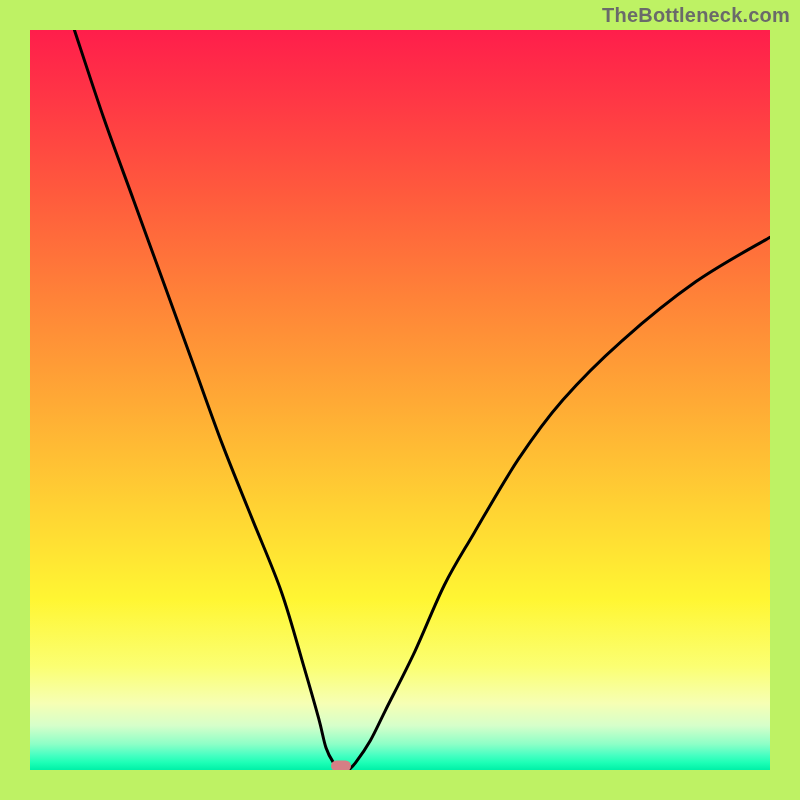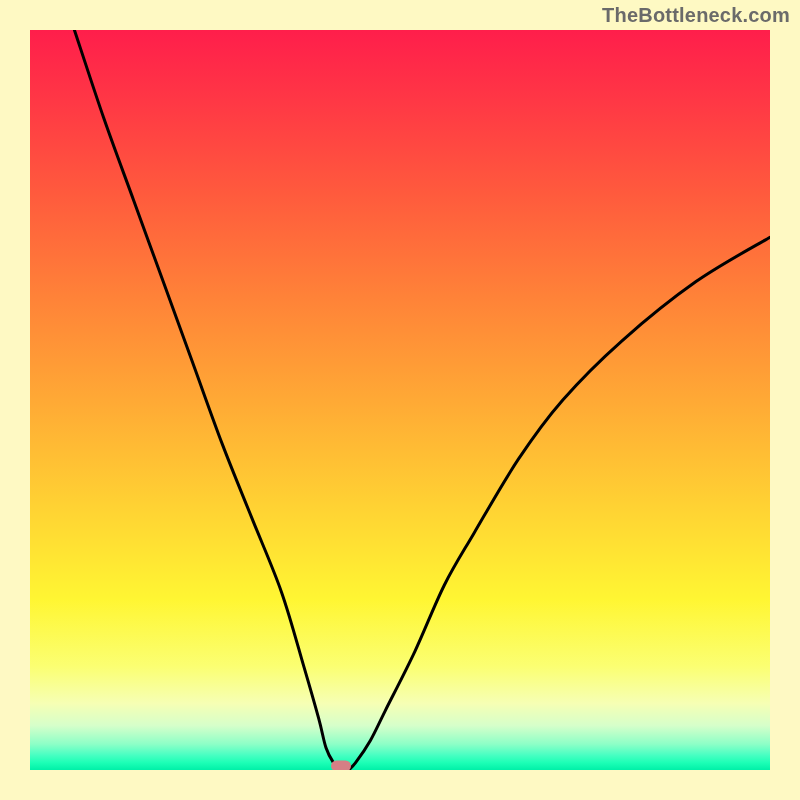--- a/index.html
+++ b/index.html
@@ -7,21 +7,21 @@
     padding: 0;
     width: 800px;
     height: 800px;
     background: #000;
     font-family: Arial, Helvetica, sans-serif;
   }
   .frame {
     position: relative;
     width: 800px;
     height: 800px;
-    background: #fef9c3;
+    background: #bef264;
   }
   .watermark {
     position: absolute;
     top: 4px;
     right: 10px;
     color: #6a6a6a;
     font-size: 20px;
     font-weight: 600;
     letter-spacing: 0.2px;
     z-index: 10;

